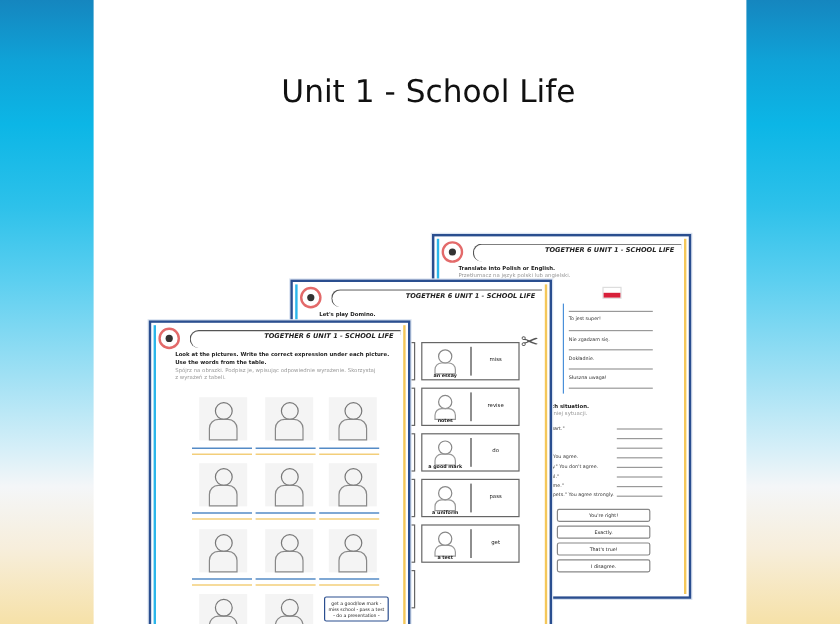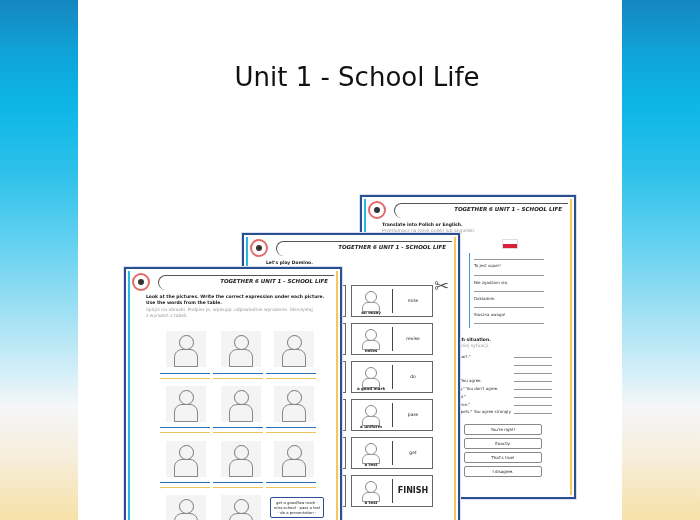--- a/index.html
+++ b/index.html
@@ -125,26 +125,20 @@
     <div class="cap">a uniform</div>
     <div class="div"></div>
     <div class="word">pass</div>
   </div>
   <div class="domino" style="left:107px;top:202px;">
     <div class="pic"></div>
     <div class="cap">a test</div>
     <div class="div"></div>
     <div class="word">get</div>
   </div>
-  <div class="domino" style="left:107px;top:240px;">
-    <div class="pic"></div>
-    <div class="cap">a test</div>
-    <div class="div"></div>
-    <div class="word finish">FINISH</div>
-  </div>
   <div class="domino" style="left:60px;top:50px;width:40px;"></div>
   <div class="domino" style="left:60px;top:88px;width:40px;"></div>
   <div class="domino" style="left:60px;top:126px;width:40px;"></div>
   <div class="domino" style="left:60px;top:164px;width:40px;"></div>
   <div class="domino" style="left:60px;top:202px;width:40px;"></div>
   <div class="domino" style="left:60px;top:240px;width:40px;"></div>
 </div>
 
 <div class="sheet" style="left:124px;top:267px;width:214px;height:270px;">
   <div class="inner"></div>

